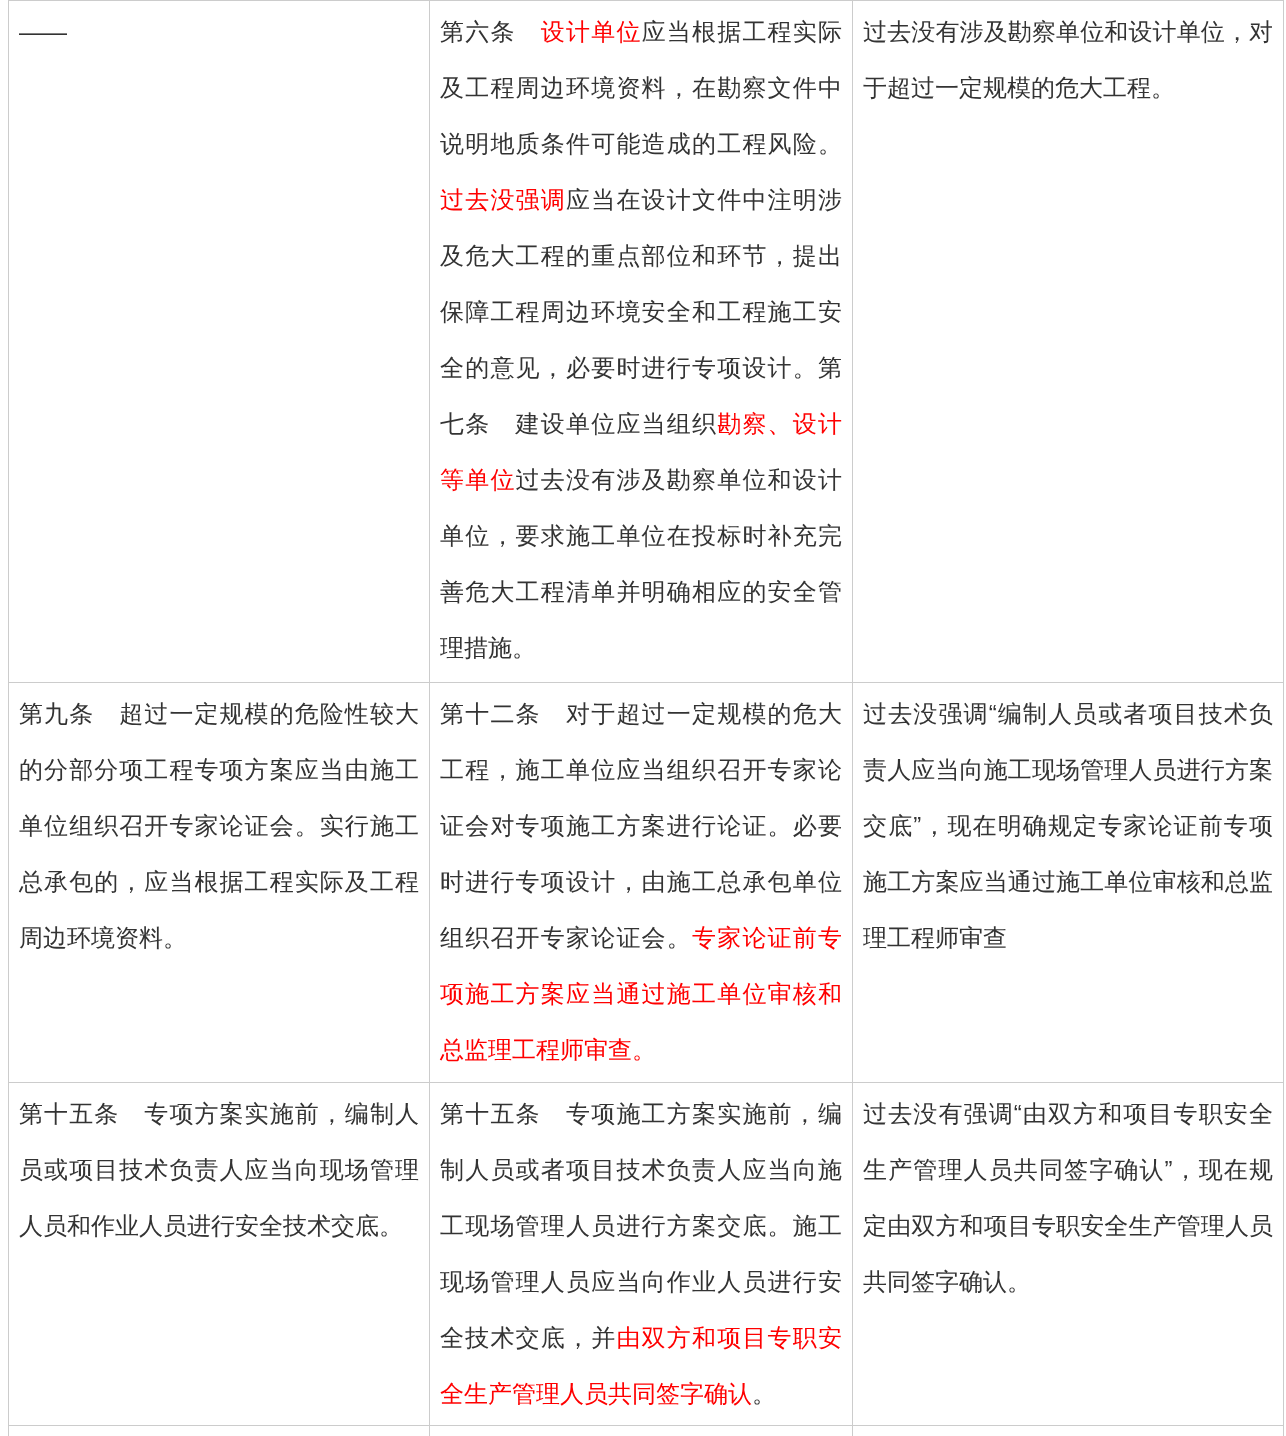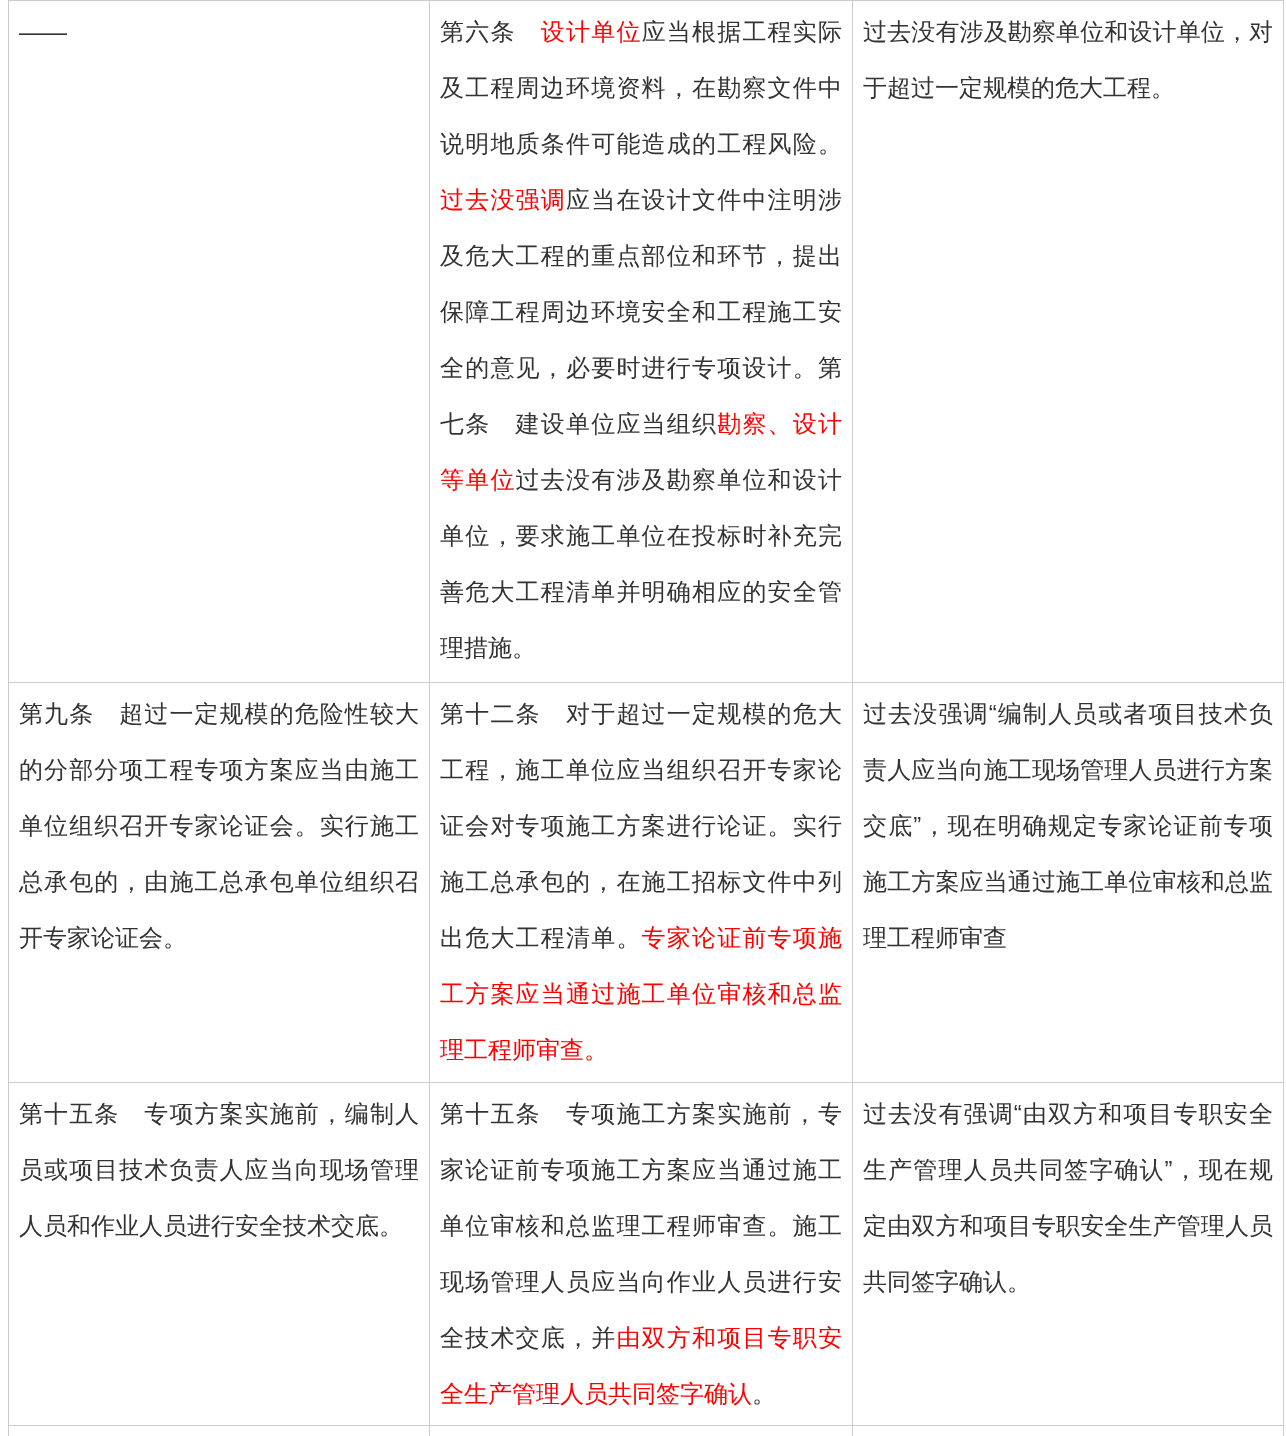--- a/index.html
+++ b/index.html
@@ -52,27 +52,27 @@
       <col style="width:423px">
       <col style="width:431px">
     </colgroup>
     <tbody>
       <tr style="height:682px">
         <td><span>——</span></td>
         <td><span>第六条　</span><span class="hl">设计单位</span><span>应当根据工程实际及工程周边环境资料，在勘察文件中说明地质条件可能造成的工程风险。</span><span class="hl">过去没强调</span><span>应当在设计文件中注明涉及危大工程的重点部位和环节，提出保障工程周边环境安全和工程施工安全的意见，必要时进行专项设计。第七条　建设单位应当组织</span><span class="hl">勘察、设计等单位</span><span>过去没有涉及勘察单位和设计单位，要求施工单位在投标时补充完善危大工程清单并明确相应的安全管理措施。</span></td>
         <td><span>过去没有涉及勘察单位和设计单位，对于超过一定规模的危大工程。</span></td>
       </tr>
       <tr style="height:400px">
-        <td><span>第九条　超过一定规模的危险性较大的分部分项工程专项方案应当由施工单位组织召开专家论证会。实行施工总承包的，由施工总承包单位组织召开专家论证会。</span></td>
-        <td><span>第十二条　对于超过一定规模的危大工程，施工单位应当组织召开专家论证会对专项施工方案进行论证。实行施工总承包的，在施工招标文件中列出危大工程清单。</span><span class="hl">专家论证前专项施工方案应当通过施工单位审核和总监理工程师审查。</span></td>
+        <td><span>第九条　超过一定规模的危险性较大的分部分项工程专项方案应当由施工单位组织召开专家论证会。实行施工总承包的，应当根据工程实际及工程周边环境资料。</span></td>
+        <td><span>第十二条　对于超过一定规模的危大工程，施工单位应当组织召开专家论证会对专项施工方案进行论证。必要时进行专项设计，由施工总承包单位组织召开专家论证会。</span><span class="hl">专家论证前专项施工方案应当通过施工单位审核和总监理工程师审查。</span></td>
         <td><span>过去没强调“编制人员或者项目技术负责人应当向施工现场管理人员进行方案交底”，现在明确规定专家论证前专项施工方案应当通过施工单位审核和总监理工程师审查</span></td>
       </tr>
       <tr style="height:339px">
         <td><span>第十五条　专项方案实施前，编制人员或项目技术负责人应当向现场管理人员和作业人员进行安全技术交底。</span></td>
-        <td><span>第十五条　专项施工方案实施前，专家论证前专项施工方案应当通过施工单位审核和总监理工程师审查。施工现场管理人员应当向作业人员进行安全技术交底，并</span><span class="hl">由双方和项目专职安全生产管理人员共同签字确认</span><span>。</span></td>
+        <td><span>第十五条　专项施工方案实施前，编制人员或者项目技术负责人应当向施工现场管理人员进行方案交底。施工现场管理人员应当向作业人员进行安全技术交底，并</span><span class="hl">由双方和项目专职安全生产管理人员共同签字确认</span><span>。</span></td>
         <td><span>过去没有强调“由双方和项目专职安全生产管理人员共同签字确认”，现在规定由双方和项目专职安全生产管理人员共同签字确认。</span></td>
       </tr>
       <tr style="height:40px">
         <td></td>
         <td></td>
         <td></td>
       </tr>
     </tbody>
   </table>
 </div>

